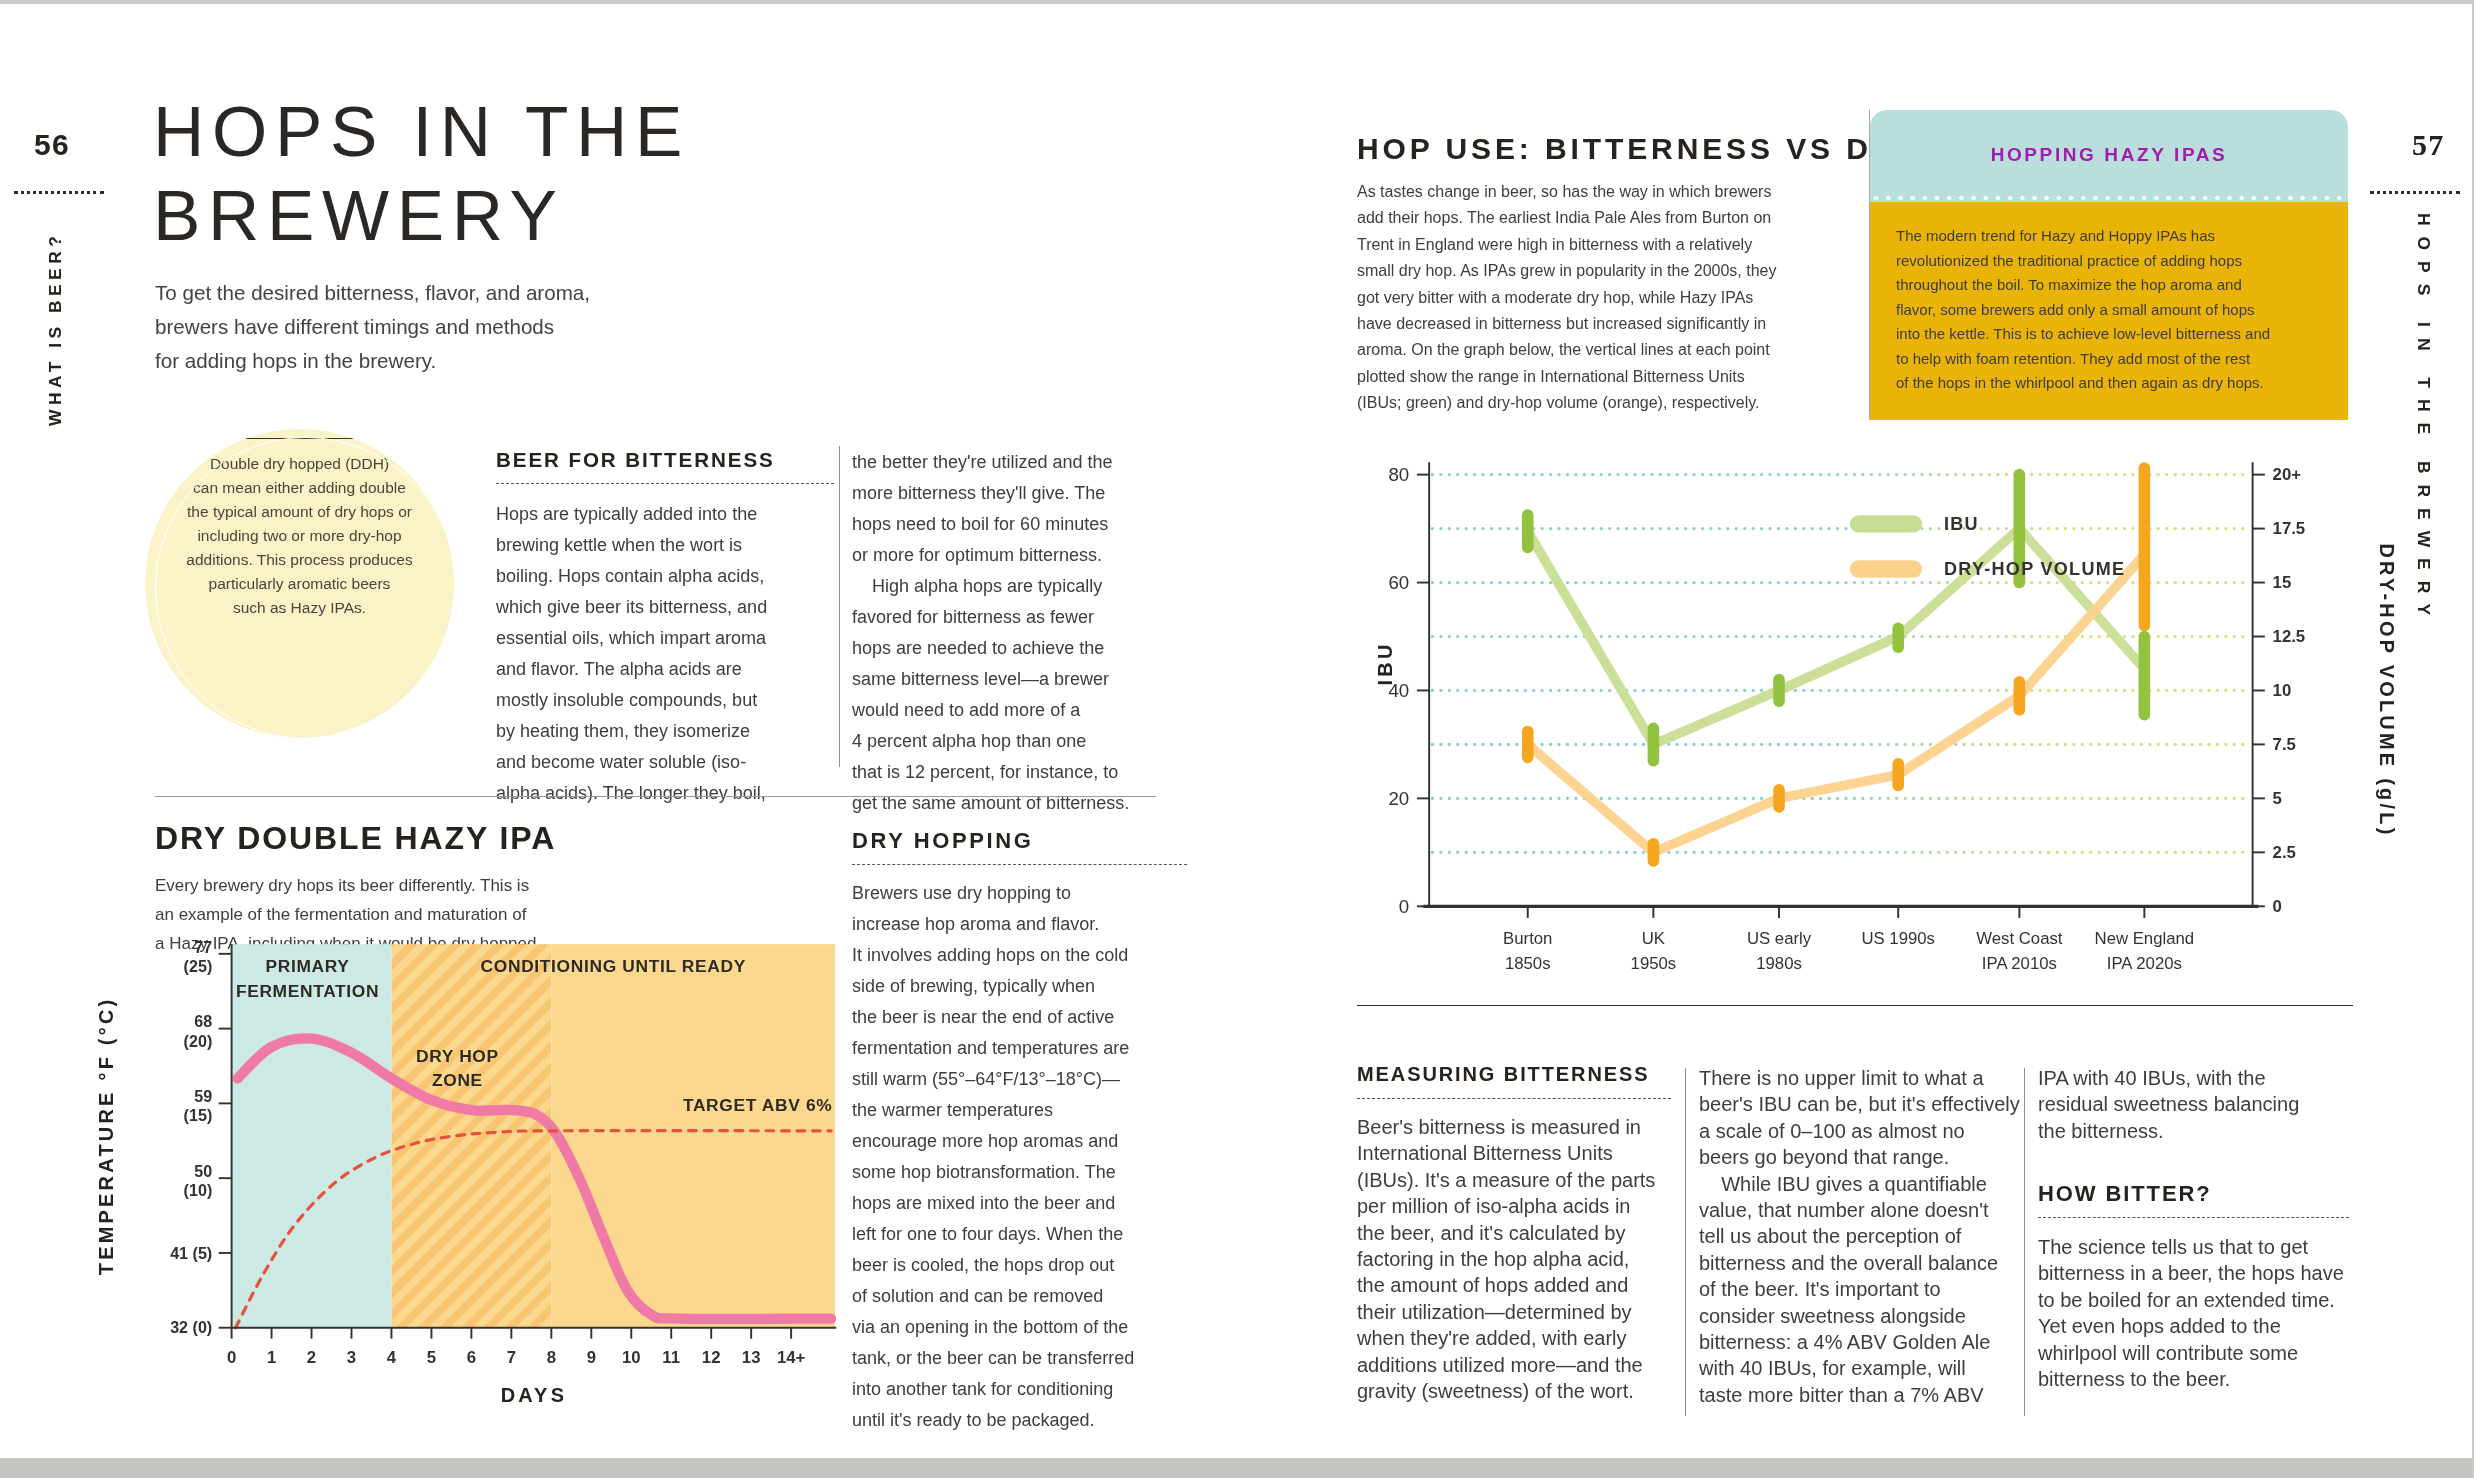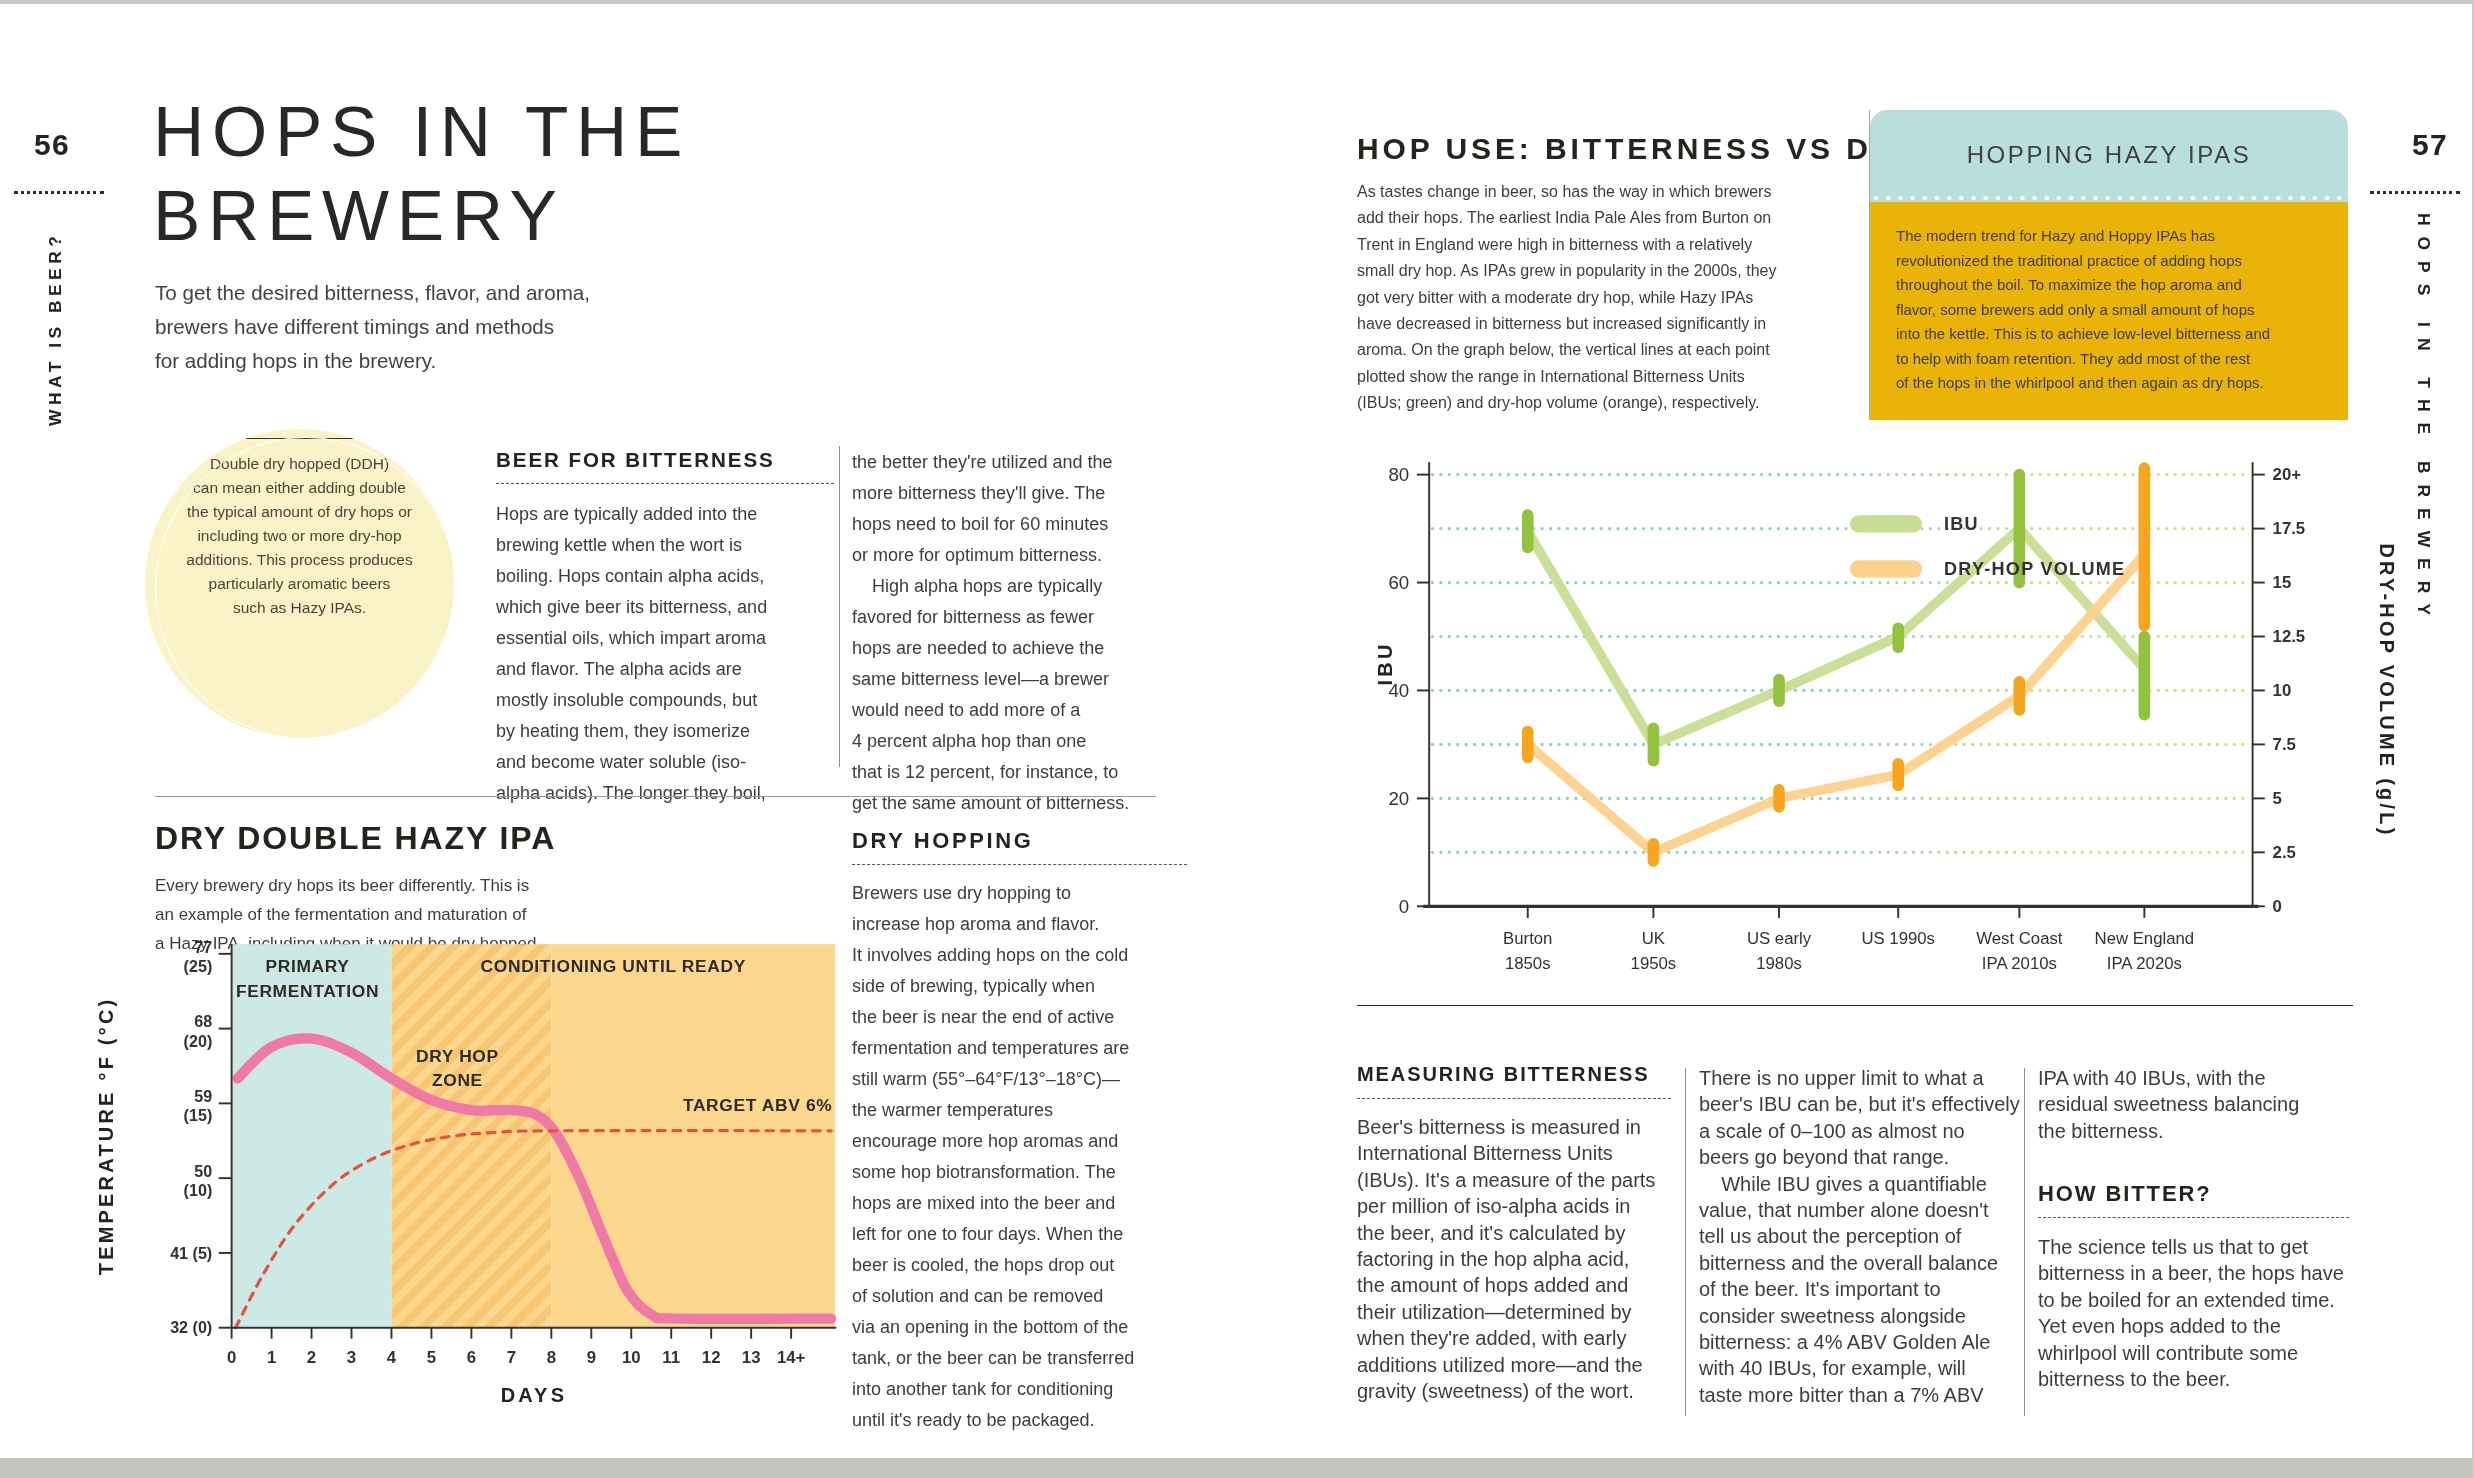--- a/index.html
+++ b/index.html
@@ -23,21 +23,21 @@
   
   #ddh{width:309px;height:309px;border-radius:50%;overflow:hidden;text-align:center;}
   #ddh .inner-ring{position:absolute;left:10.3px;top:7.7px;width:300px;height:300px;border-radius:50%;
                    border:1.9px solid #ffffff;}
   #ddh .ddh-title{margin-top:46px;font-size:23px;font-weight:bold;letter-spacing:3.9px;line-height:32px;color:#2f2b1f;}
   #ddh .ddh-rule{width:148px;margin:9px auto 13px auto;border-top:1.9px solid #3a3524;}
   #ddh .ddh-body{font-size:15.5px;line-height:24px;color:#4a4536;}
   
   #hazybox{width:478px;border-left:1.9px solid #a9a7a3;}
   #hazybox .hdr{position:relative;height:92px;border-radius:17px 17px 0 0;text-align:center;}
-  #hazybox .hdr .t{line-height:89px;font-size:24px;font-weight:normal;letter-spacing:2.6px;color:#404040;}
+  #hazybox .hdr .t{line-height:89px;font-size:19px;font-weight:bold;letter-spacing:2.6px;color:#a21caf;}
   #hazybox .hdr .dots{position:absolute;left:0;right:0;bottom:0;height:7.7px;
      background-image:radial-gradient(circle at 50% 50%, #ffffff 1.9px, rgba(255,255,255,0) 2.3px);
      background-size:12.2px 7.7px;background-repeat:repeat-x;}
   #hazybox .bx-body{padding:22px 26px 24.5px 26px;font-size:15px;line-height:24.5px;color:#3f3d3a;}
   
   svg text{font-family:"Liberation Sans",sans-serif;fill:#35312e;}
   .zlabel{font-size:27px;font-weight:bold;letter-spacing:1px;fill:#2f2b24;}
   .axis-title{font-size:31px;font-weight:bold;letter-spacing:5px;fill:#26221e;}
   .tnum{font-size:25px;font-weight:bold;}
   .xnum{font-size:26px;font-weight:bold;}
@@ -344,18 +344,18 @@
 the bitterness.</div>
   <div class="abs h-sec" style="left:2038px;top:1181px;font-size:22px;letter-spacing:1.9px;">HOW BITTER?</div>
   <div class="abs dashrule" style="left:2038px;top:1217px;width:311px;"></div>
   <div class="abs pre body-sm" style="left:2038px;top:1234px;width:316px;">The science tells us that to get
 bitterness in a beer, the hops have
 to be boiled for an extended time.
 Yet even hops added to the
 whirlpool will contribute some
 bitterness to the beer.</div>
 
-  <div class="abs pagenum" style="left:2412px;top:128px;">57</div>
+  <div class="abs pagenum" style="left:2412px;top:128px;font-family:Liberation Serif, serif;">57</div>
   <div class="abs dotrule" style="left:2370px;top:191px;width:90px;"></div>
   <div class="abs sidebar-r" style="left:2413px;top:213px;height:490px;">HOPS IN THE BREWERY</div>
 
 </div>
 
 
 </body></html>

